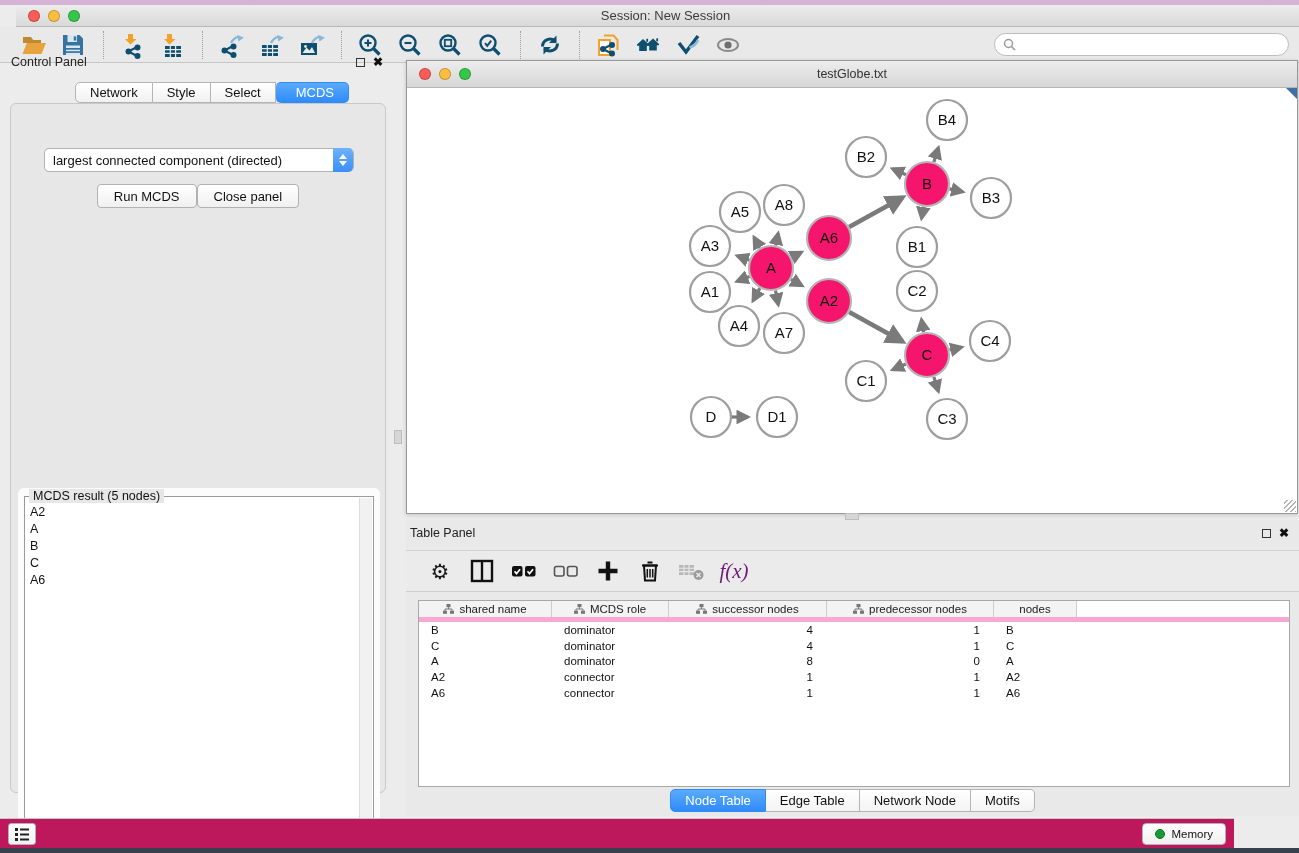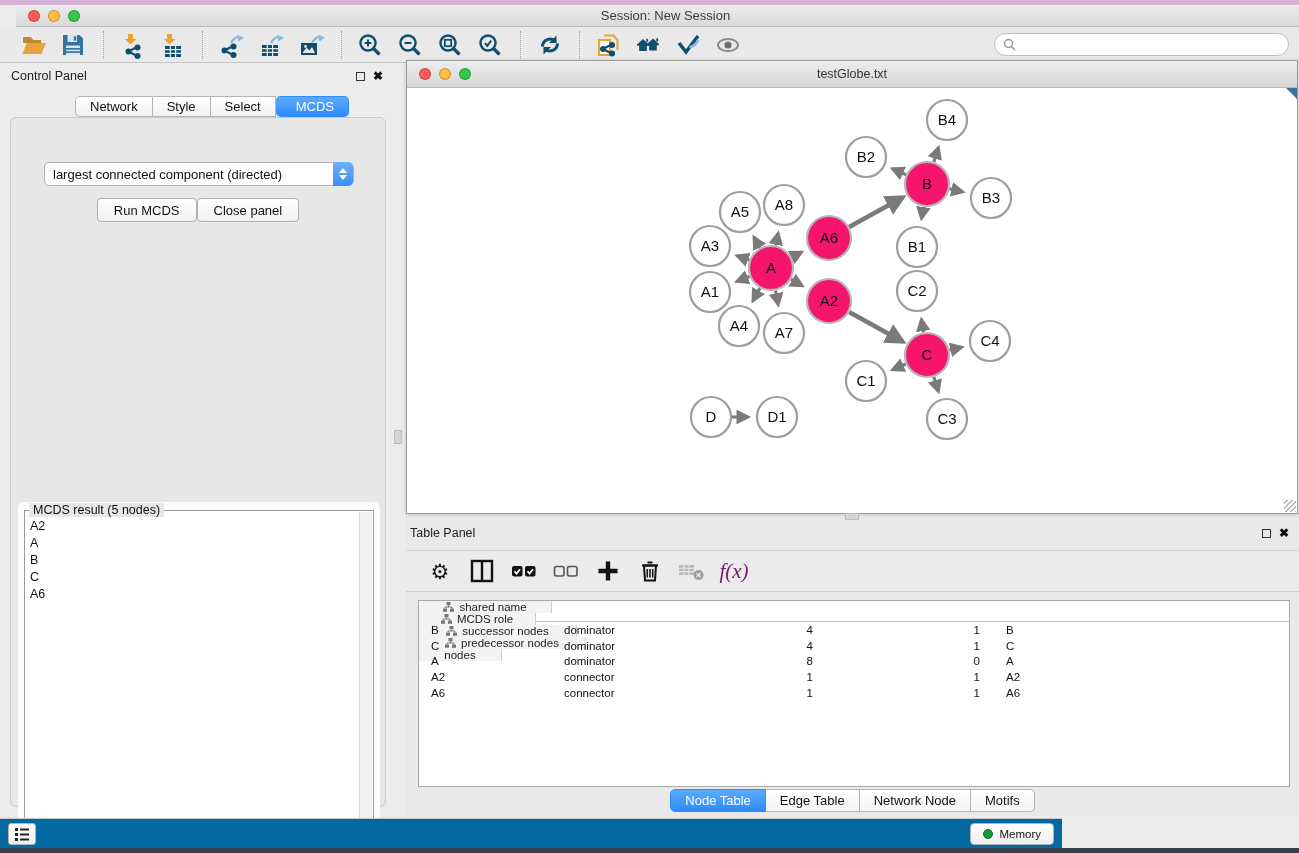--- a/index.html
+++ b/index.html
@@ -19,21 +19,21 @@
 
   .toolbar { position:absolute; left:0; top:27px; width:1299px; height:36px; background:#e9e9e9;
     border-bottom:1px solid #c6c6c6; display:flex; align-items:center; padding-left:14px; }
   .tbtn { width:40px; height:30px; display:flex; align-items:center; justify-content:center; cursor:pointer; }
   .tsep { height:28px; border-left:1px dotted #9f9f9f; margin:0 9px; }
   .search-wrap { position:absolute; right:10px; top:6px; width:295px; height:23px; background:#fff;
     border:1px solid #bdbdbd; border-radius:12px; display:flex; align-items:center; padding-left:8px; }
   .search-wrap input { border:none; outline:none; flex:1; height:18px; font-size:12px; background:transparent; margin-left:4px; }
 
   
-  .control-panel { position:absolute; left:3px; top:63px; width:390px; height:753px; }
+  .control-panel { position:absolute; left:3px; top:49px; width:390px; height:753px; }
   .panel-header { height:26px; display:flex; align-items:center; }
   .panel-title { font-size:12.5px; color:#222; margin-left:8px; }
   .panel-header-icons { margin-left:auto; display:flex; align-items:center; gap:8px; margin-right:10px; }
   .float-box { width:9px; height:9px; border:1.5px solid #333; display:inline-block; cursor:pointer; }
   .close-x { font-size:12px; font-weight:bold; color:#111; cursor:pointer; line-height:10px; }
 
   .cp-tabs { position:absolute; left:72px; top:33px; height:21px; display:flex; }
   .cp-tab { border:1px solid #b4b4b4; border-left:none; background:linear-gradient(#ffffff,#f1f1f1);
     font-size:13px; color:#111; padding:2px 14px 0; height:21px; cursor:pointer; }
   .cp-tab:first-child { border-left:1px solid #b4b4b4; border-radius:5px 0 0 5px; }
@@ -80,35 +80,35 @@
   .tp-header { height:26px; display:flex; align-items:center; }
   .tp-toolbar { position:absolute; left:0; top:30px; width:100%; height:42px; background:#ebebeb;
     border-top:1px solid #d2d2d2; border-bottom:1px solid #cfcfcf; display:flex; align-items:center; padding-left:16px; gap:6px; }
   .tp-ibtn { width:36px; height:32px; display:flex; align-items:center; justify-content:center; cursor:pointer; }
   .tp-ibtn.disabled { cursor:default; }
   .gear-glyph { font-size:21px; color:#1a1a1a; line-height:21px; }
   .fx-label { font-family:"Liberation Serif", serif; font-style:italic; font-size:21px; color:#701a75;text-align:center; }
 
   .node-table { position:absolute; left:12px; top:80px; width:872px; height:187px; background:#fff;
     border:1px solid #a8a8a8; overflow:hidden; }
-  .nt-header { display:flex; height:21px; border-bottom:1px solid #f9a8d4;flex-direction:column; }
+  .nt-header { display:flex; height:21px; border-bottom:5px solid #f9a8d4; }
   .nt-hcell { background:#f3f3f3; border-right:1px solid #cdcdcd; display:flex; align-items:center;
     justify-content:center; gap:5px; font-size:11.5px; color:#222; cursor:pointer; }
   .nt-row { display:flex; height:15.8px; align-items:center; }
   .nt-cell { font-size:11.5px; color:#111; white-space:nowrap; overflow:hidden; }
 
   .tp-tabs { position:absolute; left:0; bottom:4px; width:100%; display:flex; justify-content:center; }
   .tp-tab { border:1px solid #b4b4b4; border-left:none; background:linear-gradient(#ffffff,#f3f3f3);
     font-size:13px; color:#111; padding:3px 14px; cursor:pointer; }
   .tp-tab:first-child { border-left:1px solid #b4b4b4; border-radius:5px 0 0 5px; }
   .tp-tab:last-child { border-radius:0 5px 5px 0; }
   .tp-tab.active { background:linear-gradient(#5aabfd,#2f8bfa); color:#fff; border-color:#2f8bfa; }
 
   
-  .statusbar { position:absolute; left:0; top:818px; width:1062px; height:30px; background:#0369a1;
+  .statusbar { position:absolute; left:0; top:818px; width:1234px; height:30px; background:#be185d;
     border-top:1px solid #c6c6c6; }
   .status-list-btn { position:absolute; left:8px; top:4px; width:28px; height:22px; background:linear-gradient(#fff,#f0f0f0);
     border:1px solid #b2b2b2; border-radius:3px; display:flex; align-items:center; justify-content:center; cursor:pointer; }
   .memory-btn { position:absolute; right:8px; top:4px; height:22px; background:linear-gradient(#fff,#f0f0f0);
     border:1px solid #b2b2b2; border-radius:4px; display:flex; align-items:center; gap:6px; padding:0 12px; cursor:pointer; }
   .memory-dot { width:10px; height:10px; border-radius:50%; background:#169a35; border:1px solid #0c7426; }
   .memory-label { font-size:11.5px; color:#111; }
   .desktop-strip-bottom { position:absolute; left:0; top:848px; width:1299px; height:5px; background:#37404d; }
 </style>
 </head>

